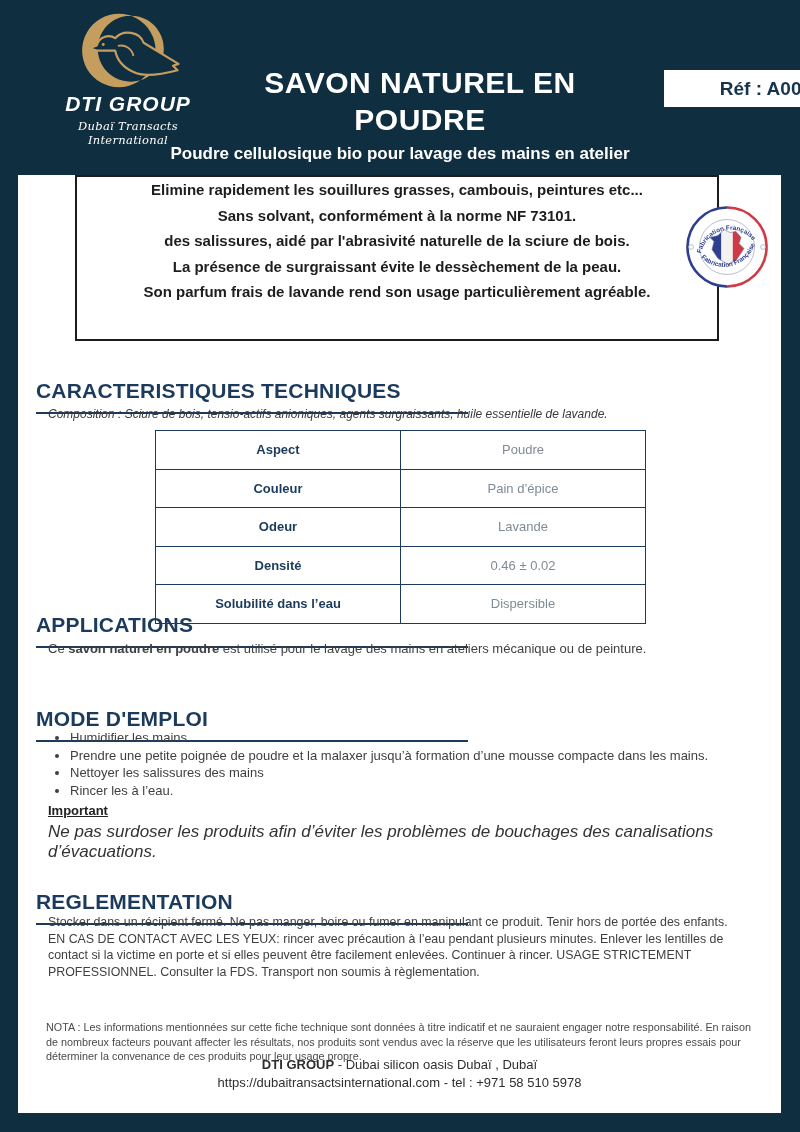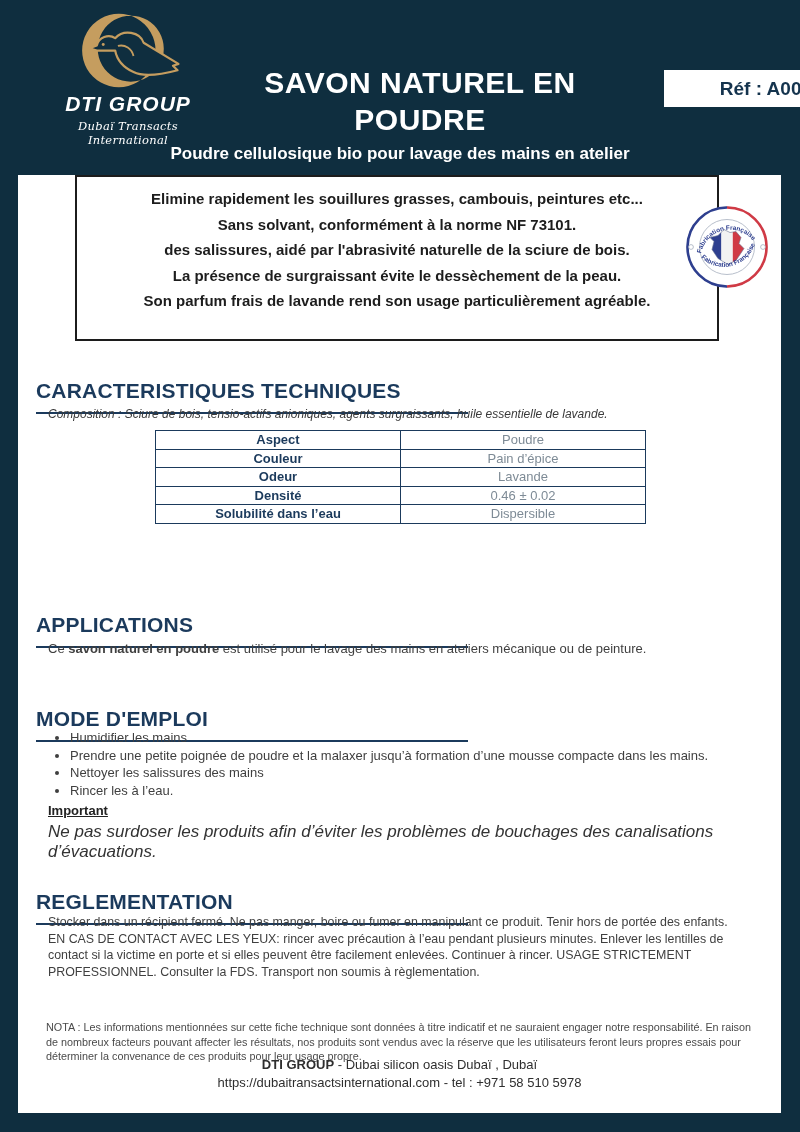--- a/index.html
+++ b/index.html
@@ -14,31 +14,31 @@
   .title-block{position:absolute;left:230px;top:64px;width:380px;text-align:center;
                color:#ffffff;font-weight:bold;font-size:30px;line-height:37px;letter-spacing:.5px;}
   .ref-box{position:absolute;left:664px;top:70px;width:133px;height:37px;background:#ffffff;
            display:flex;align-items:center;justify-content:center;
            color:#15344e;font-weight:bold;font-size:19px;padding-left:46px;}
   .subtitle{position:absolute;left:0;top:144px;width:800px;text-align:center;
             color:#ffffff;font-weight:bold;font-size:17px;}
 
   
   .desc-box{position:absolute;left:75px;top:175px;width:644px;height:166px;box-sizing:border-box;
-            border:2px solid #1c1c1c;background:#ffffff;text-align:center;padding-top:9px;}
+            border:2px solid #1c1c1c;background:#ffffff;text-align:center;}
   .desc-line{font-size:15px;font-weight:bold;color:#1d1d1d;line-height:25.5px;}
   .badge{position:absolute;left:686px;top:206px;width:82px;height:82px;}
 
   
   .sec-head{position:absolute;left:36px;color:#1b3a5c;font-weight:bold;font-size:21px;
             width:432px;border-bottom:2px solid #1b3a5c;padding-bottom:9px;letter-spacing:.2px;}
   .composition{position:absolute;left:48px;top:407px;width:660px;font-style:italic;font-size:12px;color:#3a3a3a;}
 
   table.spec{position:absolute;left:155px;top:430px;width:491px;border-collapse:collapse;}
-  table.spec td{border:1px solid #1b3a5c;text-align:center;font-size:13px;padding:1px 4px;line-height:15.5px;}
+  table.spec td{border:1px solid #1b3a5c;text-align:center;font-size:13px;padding:11px 4px;line-height:15.5px;}
   td.spec-label{width:50%;font-weight:bold;color:#1b3a5c;}
   td.spec-value{color:#7e8b96;}
 
   .body-text{font-size:13px;color:#3f3f3f;}
   .app-text{position:absolute;left:48px;top:641px;width:680px;}
   .bullets{position:absolute;left:48px;top:729px;width:680px;margin:0;padding-left:22px;}
   .bullets li{font-size:13px;color:#3f3f3f;line-height:17.5px;}
   .important-label{position:absolute;left:48px;top:803px;font-size:13px;font-weight:bold;color:#222;
                    text-decoration:underline;}
   .important-note{position:absolute;left:48px;top:822px;width:690px;font-style:italic;font-size:17px;color:#333;}

